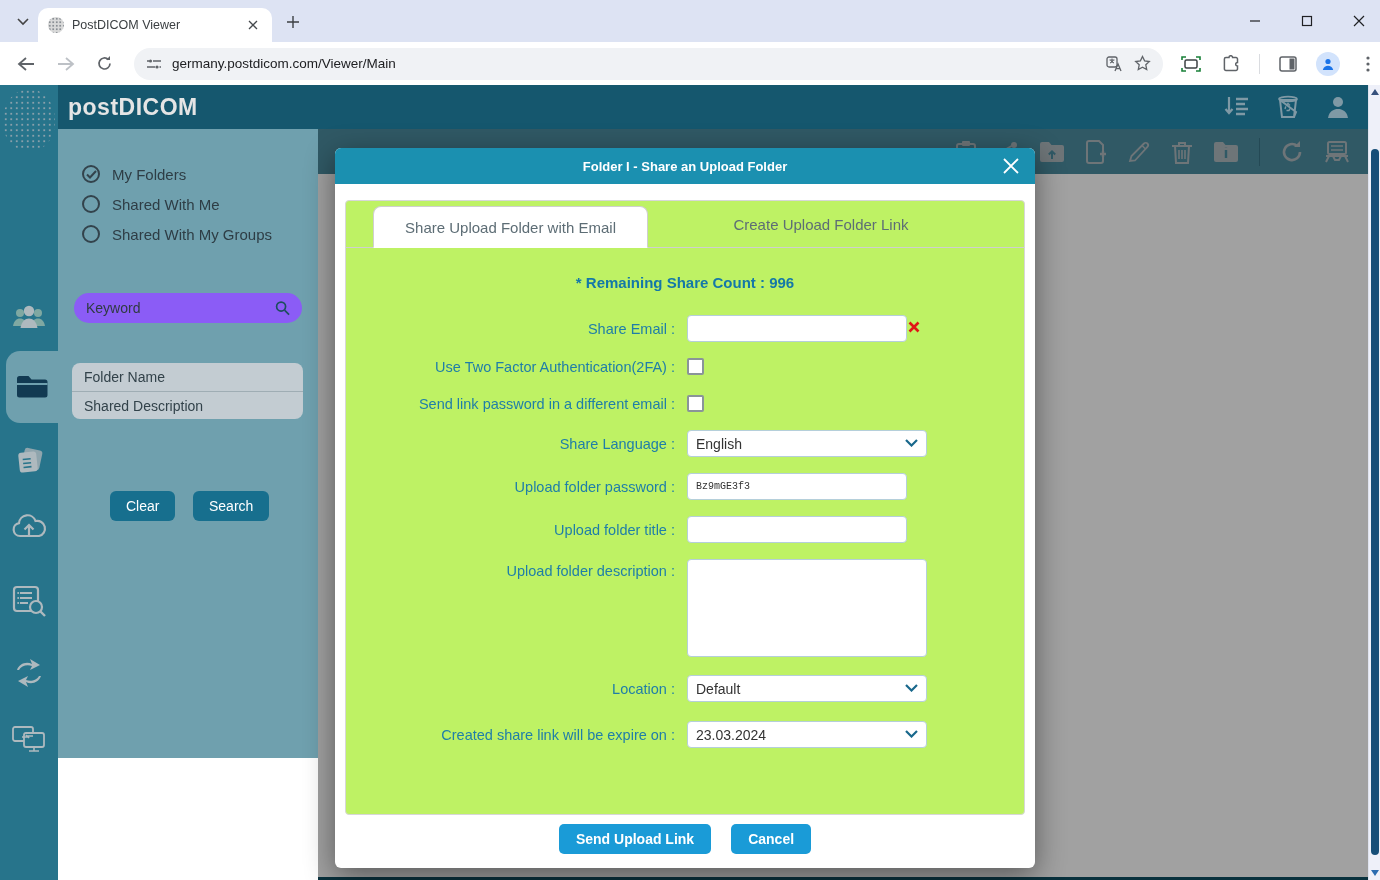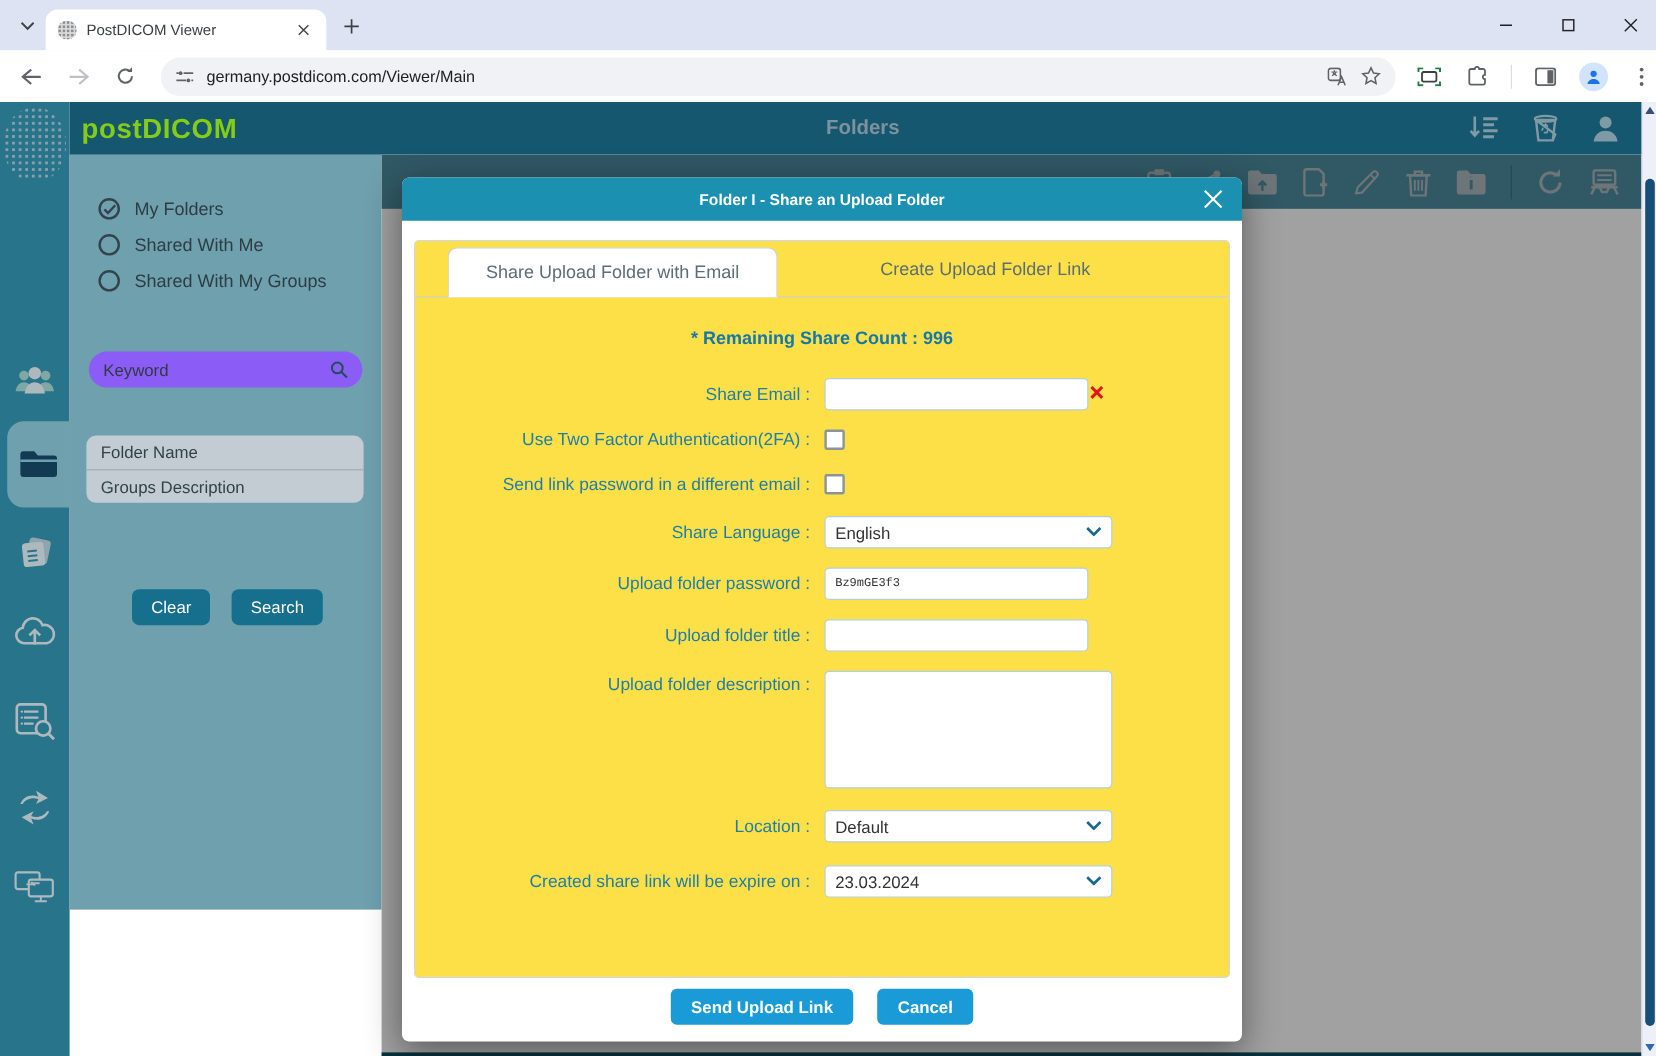--- a/index.html
+++ b/index.html
@@ -56,21 +56,21 @@
   .omni-icon { color:#5f6368; flex:0 0 auto; display:flex; cursor:pointer; }
   .nav-right { display:flex; align-items:center; gap:16px; margin-left:16px; }
   .nav-divider { width:1px; height:20px; background:#dadce0; }
   .avatar-btn { width:24px; height:24px; border-radius:50%; background:#d2e3fc; display:flex; align-items:center; justify-content:center; cursor:pointer; }
 
   
   .app-header {
     position:absolute; left:58px; top:85px; width:1322px; height:44px;
     background:#15576e; display:flex; align-items:center;
   }
-  .brand { font-size:23px; font-weight:bold; color:#84cc16; letter-spacing:0.5px; margin-left:10px; }
+  .brand { font-size:23px; font-weight:bold; color:#e5e5e5; letter-spacing:0.5px; margin-left:10px; }
   .page-title { position:absolute; left:0; right:0; text-align:center; font-size:17px; font-weight:bold; color:#7e929d; }
   .header-icons { position:absolute; right:30px; display:flex; gap:26px; color:#7f99a5; }
   .header-icons .hicon { cursor:pointer; }
 
   
   .sidebar {
     position:absolute; left:0; top:85px; width:58px; height:795px;
     background:#27748b;
   }
   .logo-mark {
@@ -144,21 +144,21 @@
     z-index:20;
   }
   .modal-header {
     height:36px; background:#1b90b0; border-radius:6px 6px 0 0;
     display:flex; align-items:center; justify-content:center; position:relative;
   }
   .modal-title { color:#fff; font-size:13px; font-weight:bold; }
   .modal-close { position:absolute; right:12px; top:6px; width:24px; height:24px; display:flex; align-items:center; justify-content:center; color:#fff; cursor:pointer; }
   .modal-card {
     position:absolute; left:10px; top:52px; width:680px; height:615px;
-    border:1px solid #d7d7d7; border-radius:4px; background:#fde047;
+    border:1px solid #d7d7d7; border-radius:4px; background:#bef264;
   }
   .tabs-row { display:flex; height:47px; border-bottom:1px solid #cfcfcf; padding-left:27px; }
   .tab {
     display:flex; align-items:center; justify-content:center;
     font-size:15px; color:#5d6d75; cursor:pointer;
   }
   .tab.active {
     width:275px; border:1px solid #cfcfcf; border-bottom:1px solid #fff;
     border-radius:8px 8px 0 0; margin-bottom:-1px; margin-top:5px; background:#fff;
   }
@@ -372,21 +372,20 @@
     <svg width="36" height="32" viewBox="0 0 36 32">
       <rect x="2" y="4" width="20" height="14" rx="2" stroke="#aeb9be" stroke-width="1.8" fill="none"></rect>
       <rect x="13" y="10" width="20" height="14" rx="2" stroke="#aeb9be" stroke-width="1.8" fill="#27748b"></rect>
       <path d="M23 24v4M18 28h10M11 14h6l-2-2M22 13h-6l2 2" stroke="#aeb9be" stroke-width="1.6" fill="none"></path>
     </svg>
   </div>
 </div>
 
 <div class="app-header">
   <span class="brand">postDICOM</span>
-  <span class="page-title">Folders</span>
   <div class="header-icons">
     <div class="hicon">
       <svg width="26" height="22" viewBox="0 0 26 22">
           <path d="M5 2v16M1.5 14L5 18l3.5-4" stroke="currentColor" stroke-width="2.2" fill="none"></path>
           <path d="M12 4h12M12 9h9M12 14h12M12 19h9" stroke="currentColor" stroke-width="2.6"></path>
         </svg>
     </div>
     <div class="hicon">
       <svg width="24" height="24" viewBox="0 0 24 24">
           <path d="M4 5l2 17h12l2-5z M4 5l2 17h12l2-17z" stroke="currentColor" stroke-width="2" fill="none"></path>
@@ -424,21 +423,21 @@
   <div class="keyword-pill">
     <input class="keyword-input" placeholder="Keyword" style="">
     <svg width="16" height="16" viewBox="0 0 16 16">
       <circle cx="6.5" cy="6.5" r="4.8" stroke="#1c4e5e" stroke-width="1.8" fill="none"></circle>
       <path d="M10.2 10.2L15 15" stroke="#1c4e5e" stroke-width="1.8"></path>
     </svg>
   </div>
 
   <div class="filter-listbox">
     <div class="filter-item">Folder Name</div>
-    <div class="filter-item">Groups Description</div>
+    <div class="filter-item">Shared Description</div>
   </div>
 
   <button class="panel-btn" style="left:52px;">Clear</button>
   <button class="panel-btn" style="left:135px;">Search</button>
 </div>
 
 <div class="content">
   <div class="content-toolbar">
     <div class="tb-icon">
       <svg width="22" height="24" viewBox="0 0 22 24">

